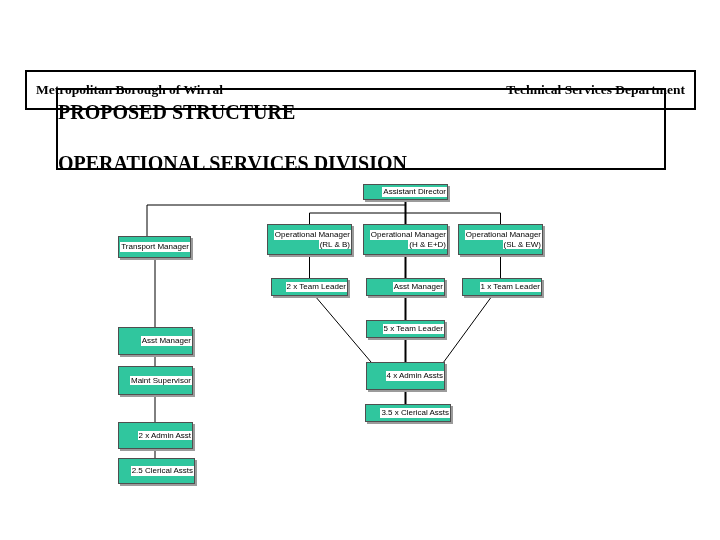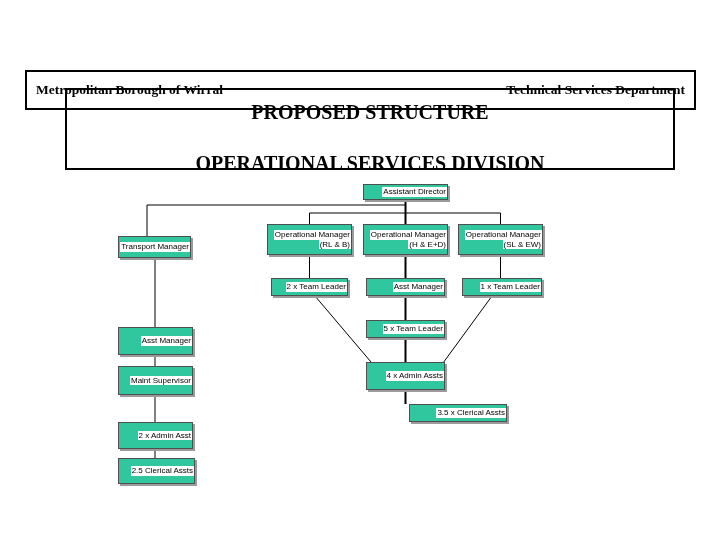--- a/index.html
+++ b/index.html
@@ -28,27 +28,27 @@
     align-items: center;
     padding: 8px 9px;
     font-family: "Liberation Serif", serif;
     font-weight: bold;
     font-size: 13.5px;
     color: #000;
     margin-top: 28px;
   }
   .title-box {
     position: absolute;
-    left: 65px;
+    left: 56px;
     top: 88px;
     width: 610px;
     height: 82px;
     border: 2px solid #000;
     box-sizing: border-box;
-    text-align: center;
+    text-align: left;
     font-family: "Liberation Serif", serif;
     font-weight: bold;
     font-size: 20px;
     color: #000;
   }
   .title-line1 { margin-top: 11px; }
   .title-line2 { margin-top: 28px; }
   #connector-layer {
     position: absolute;
     left: 0; top: 0;
@@ -138,21 +138,21 @@
       </div>
       <div class="node" style="left: 462px; top: 278px; width: 80px; height: 18px;">
         <span class="node-label">1 x Team Leader</span>
       </div>
       <div class="node" style="left: 366px; top: 320px; width: 79px; height: 18px;">
         <span class="node-label">5 x Team Leader</span>
       </div>
       <div class="node" style="left: 366px; top: 362px; width: 79px; height: 28px;">
         <span class="node-label">4 x Admin Assts</span>
       </div>
-      <div class="node" style="left: 365px; top: 404px; width: 98px; height: 18px; margin-left: 44px;">
+      <div class="node" style="left: 365px; top: 404px; width: 86px; height: 18px;">
         <span class="node-label">3.5 x Clerical Assts</span>
       </div>
       <div class="node" style="left: 118px; top: 327px; width: 75px; height: 28px;">
         <span class="node-label">Asst Manager</span>
       </div>
       <div class="node" style="left: 118px; top: 366px; width: 75px; height: 29px;">
         <span class="node-label">Maint Supervisor</span>
       </div>
       <div class="node" style="left: 118px; top: 422px; width: 75px; height: 27px;">
         <span class="node-label">2 x Admin Asst</span>

